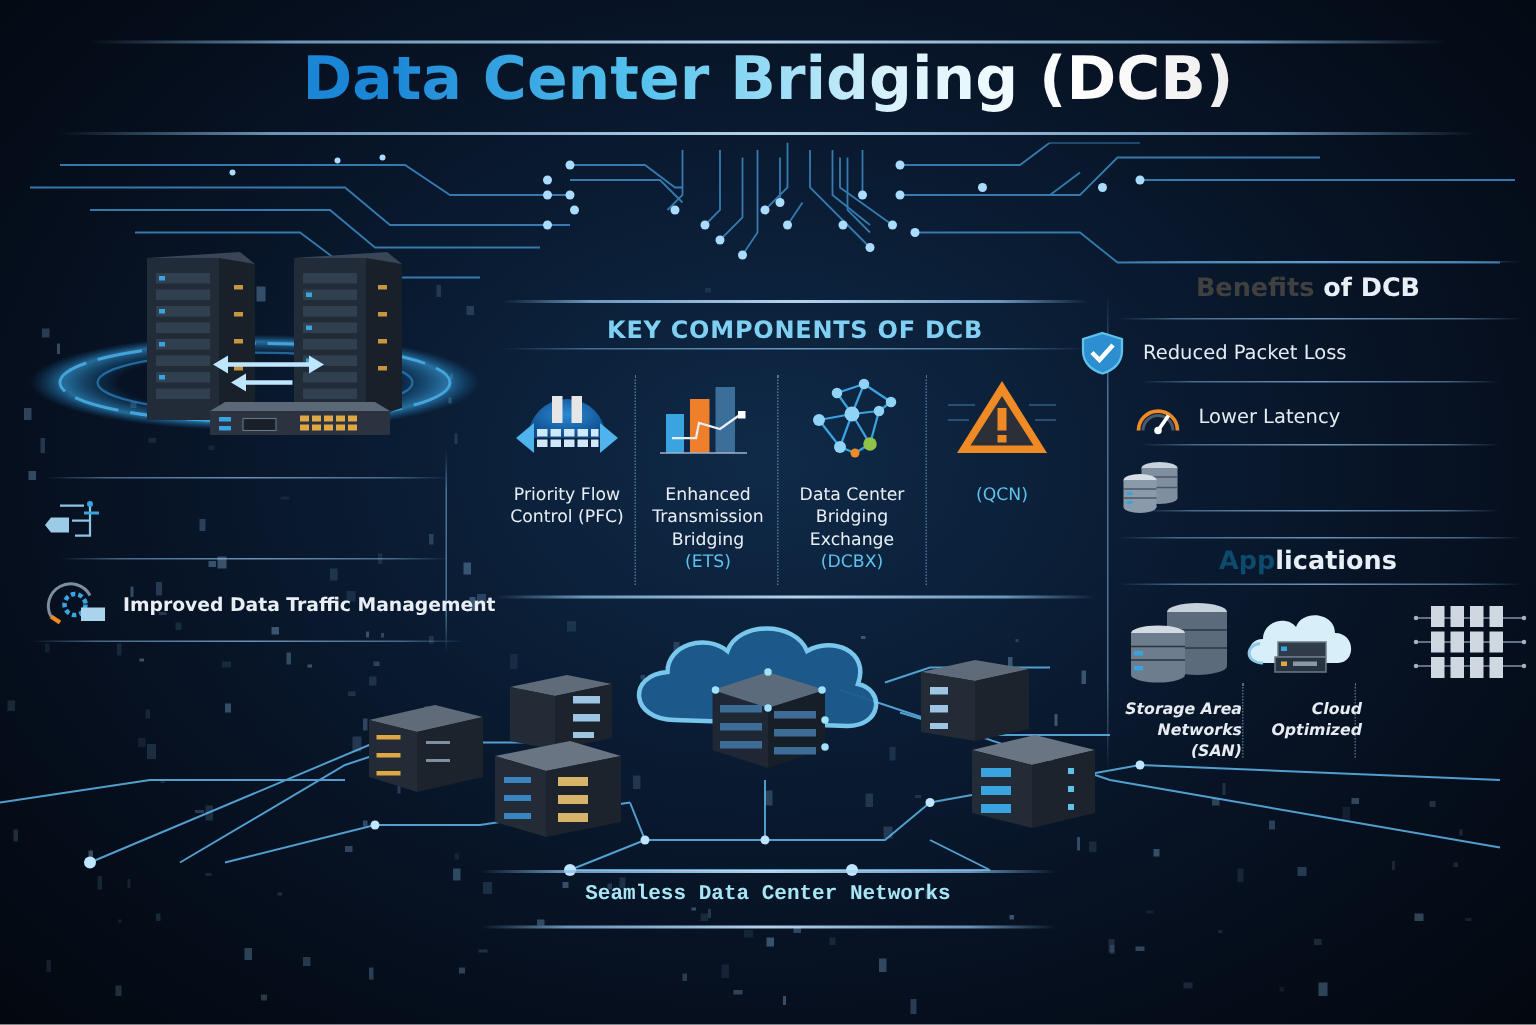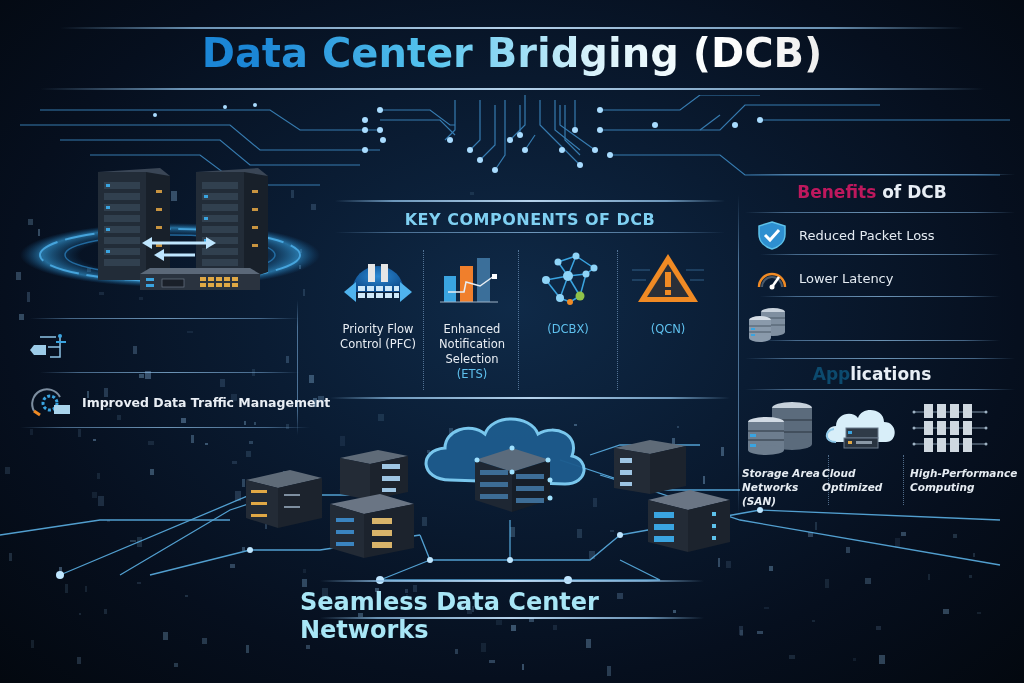--- a/index.html
+++ b/index.html
@@ -26,39 +26,39 @@
   .panel-title { font-weight: bold; text-align: center; }
   .kc-title {
     position: absolute; left: 345px; width: 370px; top: 210px; font-size: 16px; color: #7fd0f2; letter-spacing: 0.5px;
   }
   .comp { position: absolute; top: 250px; width: 88px; text-align: center; }
   .comp .icon { width: 72px; height: 60px; margin: 0 auto 8px; }
   .comp .name { font-size: 11.5px; line-height: 15px; color: #e9eef4; font-weight: 500; }
   .comp .abbr { font-size: 11.5px; line-height: 15px; color: #5fc1ee; }
 
   .benefits-title { position: absolute; left: 752px; top: 182px; width: 240px; font-size: 17px; }
-  .benefits-title .hl { color: #be185d; }
+  .benefits-title .hl { color: #404040; }
   .benefit { position: absolute; left: 750px; display: flex; align-items: center; gap: 10px; }
   .benefit .bicon { width: 34px; height: 30px; flex: 0 0 34px; }
   .benefit .btxt { font-size: 13px; color: #e4ebf2; }
   .benefit .btxt.bold { font-weight: bold; font-size: 12.5px; }
 
   .apps-title { position: absolute; left: 752px; top: 364px; width: 240px; font-size: 17px; }
   .apps-title .hl { color: #0c4a6e; }
-  .app { position: absolute; top: 400px; width: 86px; text-align: left; }
+  .app { position: absolute; top: 400px; width: 86px; text-align: right; }
   .app .aicon { width: 80px; height: 56px; margin: 0 auto 6px; }
   .app .atxt { font-size: 10.5px; line-height: 14px; font-weight: bold; font-style: italic; color: #e6ecf2; }
 
   .left-feat { position: absolute; left: 30px; display: flex; align-items: center; gap: 8px; }
   .left-feat .licon { width: 44px; height: 30px; }
   .left-feat .ltxt { font-size: 12.5px; font-weight: bold; color: #e9eef4; }
 
   .footer {
-    position: absolute; left: 300px; width: 424px; top: 588px; 
-    font-size: 24px; font-weight: bold; color: #a8e6f6;
+    position: absolute; left: 300px; width: 424px; top: 588px; text-align: center;
+    font-size: 14px; font-weight: bold; color: #a8e6f6; font-family: Liberation Mono, monospace;
   }
   .px { position: absolute; background: rgba(150,200,240,0.45); }
 </style>
 </head>
 <body>
 
 <div id="pixfield">
     <div class="px" style="left: 502.185px; top: 459.179px; width: 2.4619px; height: 3.95182px; opacity: 0.47;"></div>
     <div class="px" style="left: 78.4198px; top: 429.305px; width: 2.94031px; height: 7.37572px; opacity: 0.29;"></div>
     <div class="px" style="left: 573.849px; top: 423.883px; width: 2.7048px; height: 2.40058px; opacity: 0.76;"></div>
@@ -428,21 +428,21 @@
 
 <div class="comp" style="left:428px;">
   <svg class="icon" viewBox="0 0 72 60">
     <rect x="8" y="26" width="12" height="26" fill="#3aa4e0"></rect>
     <rect x="24" y="16" width="13" height="36" fill="#f07f2c"></rect>
     <rect x="41" y="8" width="13" height="44" fill="#3b6f9a"></rect>
     <line x1="4" y1="52" x2="62" y2="52" stroke="#9fb4c8" stroke-width="1"></line>
     <polyline points="12,42 28,42 30,32 44,36 58,26" stroke="#e8eef4" stroke-width="1.5" fill="none"></polyline>
     <rect x="56" y="24" width="5" height="5" fill="#ffffff"></rect>
   </svg>
-  <div class="name">Enhanced Notification Selection</div>
+  <div class="name">Enhanced Transmission Bridging</div>
   <div class="abbr">(ETS)</div>
 </div>
 
 <div class="comp" style="left:524px;">
   <svg class="icon" viewBox="0 0 72 60">
     <g stroke="#3aa4e0" stroke-width="1.5">
       <line x1="36" y1="26" x2="14" y2="30"></line>
         <line x1="36" y1="26" x2="26" y2="12"></line>
         <line x1="36" y1="26" x2="44" y2="6"></line>
       <line x1="36" y1="26" x2="54" y2="24"></line>
@@ -461,20 +461,21 @@
         <circle cx="14" cy="30" r="4"></circle>
         <circle cx="26" cy="12" r="3.5"></circle>
         <circle cx="44" cy="6" r="3.5"></circle>
       <circle cx="62" cy="18" r="3.5"></circle>
         <circle cx="54" cy="24" r="3.5"></circle>
         <circle cx="28" cy="48" r="4"></circle>
     </g>
     <circle cx="38" cy="52" r="3" fill="#f08a24"></circle>
     <circle cx="48" cy="46" r="4.5" fill="#8fc34a"></circle>
   </svg>
+  <div class="name">Data Center Bridging Exchange</div>
   <div class="abbr">(DCBX)</div>
 </div>
 
 <div class="comp" style="left:624px;">
   <svg class="icon" viewBox="0 0 72 60">
     <g stroke="#3b6f9a" stroke-width="1" opacity="0.8">
         <line x1="0" y1="20" x2="18" y2="20"></line>
         <line x1="54" y1="20" x2="72" y2="20"></line>
         <line x1="0" y1="30" x2="14" y2="30"></line>
         <line x1="58" y1="30" x2="72" y2="30"></line>
@@ -487,21 +488,21 @@
   <div class="abbr">(QCN)</div>
 </div>
 
 <div class="vline" style="left:738px; top:195px; height:320px;"></div>
 <div class="hline thin" style="left:745px; top:174px; width:270px;"></div>
 <div class="hline thin" style="left:745px; top:212px; width:270px;"></div>
 <div class="benefits-title panel-title">
   <span class="hl">Benefits</span><span> of DCB</span>
 </div>
 
-<div class="benefit" style="top:220px; left:755px;">
+<div class="benefit" style="top:220px; left:718px;">
   <svg class="bicon" viewBox="0 0 34 30">
     <path d="M17 2 L30 6 V14 C30 22 24 27 17 29 C10 27 4 22 4 14 V6 Z" fill="#2e8fd0" stroke="#5ec2ea" stroke-width="1.5"></path>
     <polyline points="10,15 15,20 24,10" stroke="#ffffff" stroke-width="3" fill="none"></polyline>
   </svg>
   <span class="btxt">Reduced Packet Loss</span>
 </div>
 <div class="hline thin" style="left:760px; top:254px; width:240px;"></div>
 <div class="benefit" style="top:263px; left:755px;">
   <svg class="bicon" viewBox="0 0 34 30">
     <path d="M4 24 A13 13 0 0 1 30 24" stroke="#f08a24" stroke-width="2.5" fill="none"></path>
@@ -606,21 +607,20 @@
     </g>
     <g fill="#9fb3c4">
         <circle cx="4" cy="12" r="1.5"></circle>
         <circle cx="4" cy="28" r="1.5"></circle>
         <circle cx="4" cy="44" r="1.5"></circle>
         <circle cx="76" cy="12" r="1.5"></circle>
         <circle cx="76" cy="28" r="1.5"></circle>
         <circle cx="76" cy="44" r="1.5"></circle>
       </g>
   </svg>
-  <div class="atxt">High-Performance Computing</div>
 </div>
 
 <svg class="abs" style="left:0; top:400px;" width="1024" height="190">
   <g stroke="#5fb8ee" stroke-width="1.3" fill="none" opacity="0.85">
     <path d="M60 175 L250 95 H360"></path>
     <path d="M0 135 L100 120 H230"></path>
     <path d="M420 135 L320 150 L250 150 L150 175"></path>
     <path d="M420 135 L430 160 H590 L620 135"></path>
     <path d="M510 160 V120"></path>
     <path d="M430 160 L380 180 H660 L620 160"></path>

